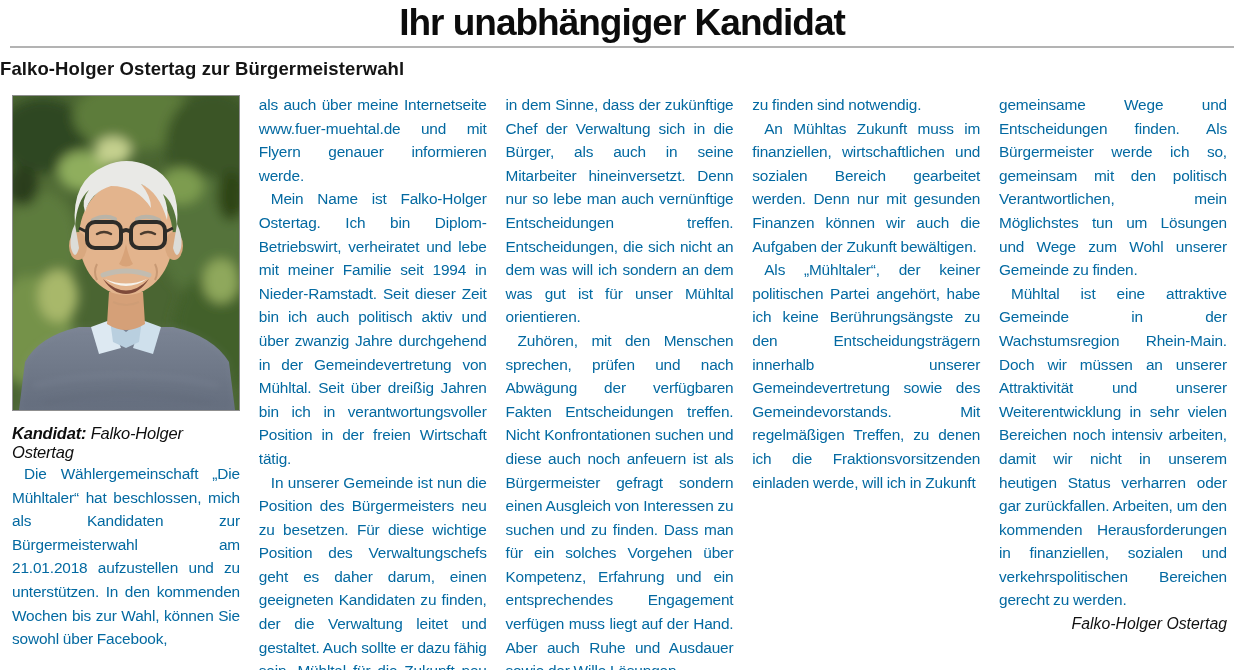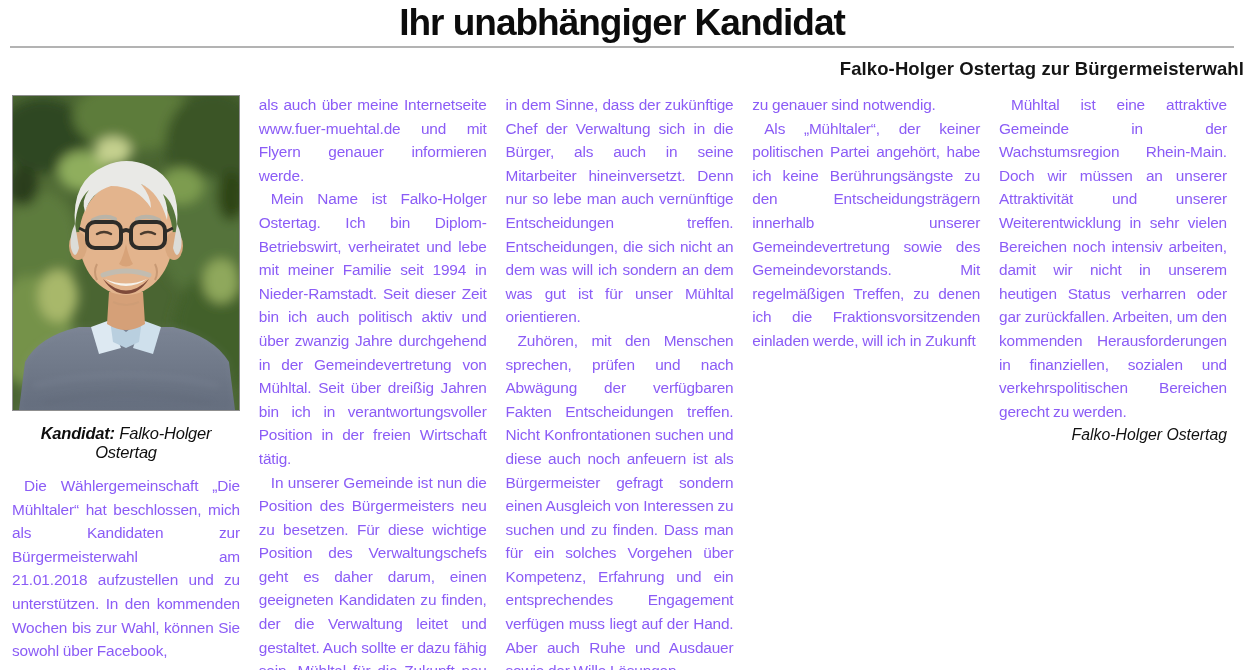--- a/index.html
+++ b/index.html
@@ -21,21 +21,21 @@
     color: #0c0c0c;
     padding-top: 2px;
     line-height: 42px;
   }
   .rule {
     height: 2px;
     background: #b3b3b3;
     margin: 2px 10px 0 10px;
   }
   h2.subtitle {
-    text-align: right;
+    text-align: left;
     font-size: 18.5px;
     font-weight: 700;
     color: #141414;
     margin-top: 10px;
     letter-spacing: 0.1px;
   }
 
   .columns {
     position: absolute;
     top: 93px; left: 12px;
@@ -56,36 +56,35 @@
     background: #4a6532;
   }
   figure.photo svg { display: block; }
 
   p.caption {
     margin-top: 13px;
     font-size: 16.5px;
     font-style: italic;
     color: #0e0e0e;
     letter-spacing: -0.2px;
-    text-align: center;
   }
   p.caption b { font-weight: 700; }
 
   .colbody p {
     font-size: 15.4px;
     line-height: 23.6px;
     text-align: justify;
     hyphens: auto;
     -webkit-hyphens: auto;
     word-spacing: -0.3px;
     letter-spacing: -0.15px;
-    color: #8b5cf6;
+    color: #0369a1;
   }
   .colbody p.indent { text-indent: 12px; }
-  .col1-body { margin-top: 12px; }
+  .col1-body { }
 
   p.signature {
     font-size: 15.8px;
     line-height: 23.6px;
     font-style: italic;
     text-align: right;
     color: #111;
   }
 </style>
 </head>
@@ -199,26 +198,28 @@
 
     <div class="col">
       <div class="colbody" id="colbody-2">
           <p>in dem Sinne, dass der zukünftige Chef der Verwaltung sich in die Bürger, als auch in seine Mitarbeiter hineinversetzt. Denn nur so lebe man auch vernünftige Entscheidungen treffen. Entscheidungen, die sich nicht an dem was will ich sondern an dem was gut ist für unser Mühltal orientieren.</p>
           <p class="indent">Zuhören, mit den Menschen sprechen, prüfen und nach Abwägung der verfügbaren Fakten Entscheidungen treffen. Nicht Konfrontationen suchen und diese auch noch anfeuern ist als Bürgermeister gefragt sondern einen Ausgleich von Interessen zu suchen und zu finden. Dass man für ein solches Vorgehen über Kompetenz, Erfahrung und ein entsprechendes Engagement verfügen muss liegt auf der Hand. Aber auch Ruhe und Ausdauer sowie der Wille Lösungen</p>
         </div>
     </div>
 
     <div class="col">
       <div class="colbody" id="colbody-3">
-          <p>zu genauer sind notwendig.</p>
+          <p>zu finden sind notwendig.</p>
+          <p class="indent">An Mühltas Zukunft muss im finanziellen, wirtschaftlichen und sozialen Bereich gearbeitet werden. Denn nur mit gesunden Finanzen können wir auch die Aufgaben der Zukunft bewältigen.</p>
           <p class="indent">Als „Mühltaler“, der keiner politischen Partei angehört, habe ich keine Berührungsängste zu den Entscheidungsträgern innerhalb unserer Gemeindevertretung sowie des Gemeindevorstands. Mit regelmäßigen Treffen, zu denen ich die Fraktionsvorsitzenden einladen werde, will ich in Zukunft</p>
         </div>
     </div>
 
     <div class="col">
       <div class="colbody" id="colbody-4">
+          <p>gemeinsame Wege und Entscheidungen finden. Als Bürgermeister werde ich so, gemeinsam mit den politisch Verantwortlichen, mein Möglichstes tun um Lösungen und Wege zum Wohl unserer Gemeinde zu finden.</p>
           <p class="indent">Mühltal ist eine attraktive Gemeinde in der Wachstumsregion Rhein-Main. Doch wir müssen an unserer Attraktivität und unserer Weiterentwicklung in sehr vielen Bereichen noch intensiv arbeiten, damit wir nicht in unserem heutigen Status verharren oder gar zurückfallen. Arbeiten, um den kommenden Herausforderungen in finanziellen, sozialen und verkehrspolitischen Bereichen gerecht zu werden.</p>
         </div>
       <p class="signature">Falko-Holger Ostertag</p>
     </div>
 
   </div>
 </div>
 
 </body></html>

